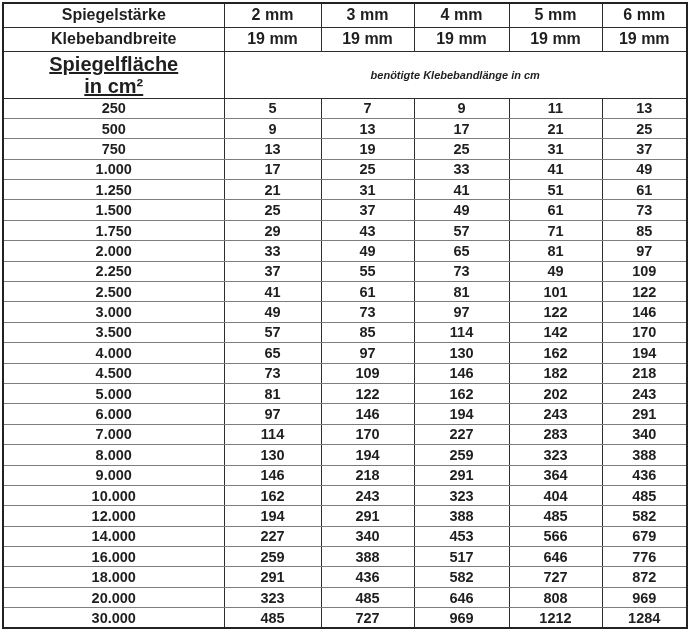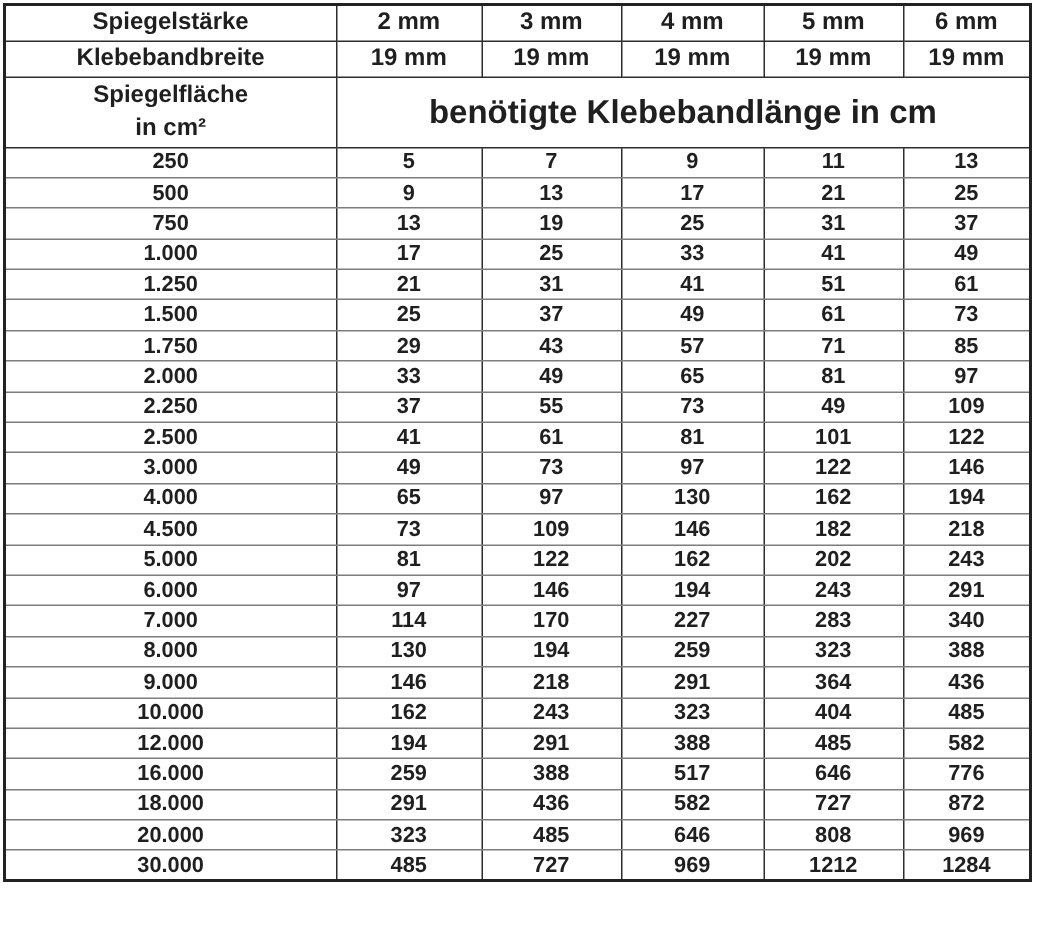--- a/index.html
+++ b/index.html
@@ -42,30 +42,32 @@
   td.lbl {
     text-align: left;
     padding-left: 7px;
   }
   
   tr.sub-row { height: 47px; }
   td.corner {
     border: 1px solid #2d2d2d;
     text-align: left;
     padding-left: 7px;
-    font-size: 16px;
+    font-size: 20px;
     line-height: 22px;
     vertical-align: middle;
+    text-decoration: underline;
   }
   td.span-label {
     border: 1px solid #2d2d2d;
     border-right-color: #bdbdbd;
     vertical-align: bottom;
     padding-bottom: 3px;
-    font-size: 22px;
+    font-size: 11px;
+    font-style: italic;
   }
   
   tbody.data tr { height: 20.4px; padding-left: 40px; }
   tbody.data td {
     font-size: 14.5px;
     border-left: 1px solid #2d2d2d;
     border-right: 1px solid #2d2d2d;
     border-top: 1px solid #7d7d7d;
     border-bottom: 1px solid #7d7d7d;
   }
@@ -191,20 +193,28 @@
         </tr>
         <tr>
           <td>3.000</td>
           <td>49</td>
           <td>73</td>
           <td>97</td>
           <td>122</td>
           <td>146</td>
         </tr>
         <tr>
+          <td>3.500</td>
+          <td>57</td>
+          <td>85</td>
+          <td>114</td>
+          <td>142</td>
+          <td>170</td>
+        </tr>
+        <tr>
           <td>4.000</td>
           <td>65</td>
           <td>97</td>
           <td>130</td>
           <td>162</td>
           <td>194</td>
         </tr>
         <tr>
           <td>4.500</td>
           <td>73</td>
@@ -263,20 +273,28 @@
         </tr>
         <tr>
           <td>12.000</td>
           <td>194</td>
           <td>291</td>
           <td>388</td>
           <td>485</td>
           <td>582</td>
         </tr>
         <tr>
+          <td>14.000</td>
+          <td>227</td>
+          <td>340</td>
+          <td>453</td>
+          <td>566</td>
+          <td>679</td>
+        </tr>
+        <tr>
           <td>16.000</td>
           <td>259</td>
           <td>388</td>
           <td>517</td>
           <td>646</td>
           <td>776</td>
         </tr>
         <tr>
           <td>18.000</td>
           <td>291</td>

